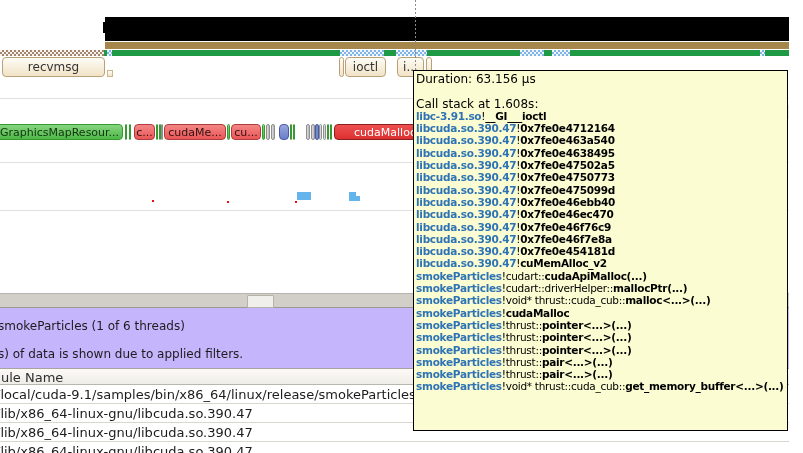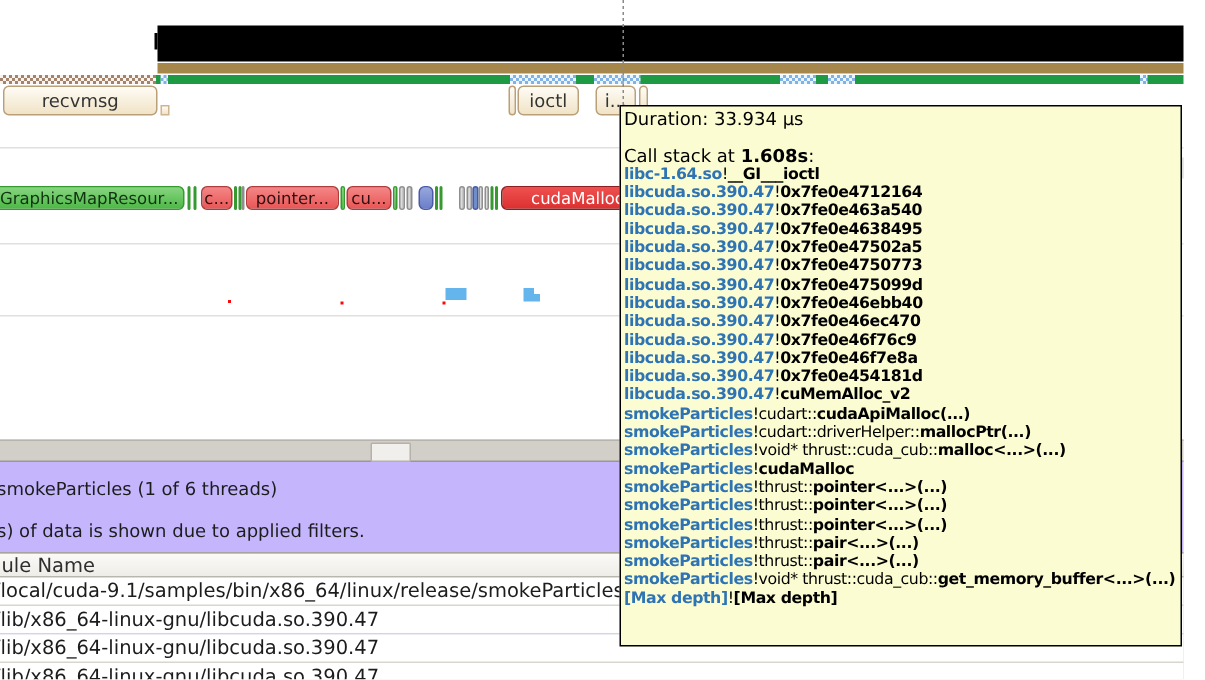--- a/index.html
+++ b/index.html
@@ -46,21 +46,21 @@
   .thead span,.trow span{position:relative;top:1px;}
   
   .tooltip{background:#fcfcd2;border:1px solid #000;font-size:12px;color:#000;
            padding:2px 3px 2px 2px;line-height:12.3px;box-sizing:border-box;overflow:hidden;}
   .tooltip .stk{font-size:10.5px;letter-spacing:-0.28px;line-height:12.3px;}
   .tooltip .ln{white-space:nowrap;}
   .tooltip .mod{font-weight:bold;}
   .tooltip .fn{font-weight:bold;}
   .tooltip .sq{display:inline-block;width:7px;height:7px;background:#5799d2;margin:0 6px 0 3px;}
   .tooltip .blank{height:12.3px;}
-  .tooltip .b{font-weight:bold;}
+  .tooltip .b{font-weight:normal;}
 </style>
 </head>
 <body>
 
 <div class="screen">
 
   <div class="abs black-bar" style="left:105px;top:17px;width:698px;height:24px;"></div>
   <div class="abs" style="left:103px;top:22px;width:2px;height:11px;background:#000;"></div>
   <div class="abs gold-bar" style="left:105px;top:42px;width:698px;height:7px;"></div>
   <div class="abs checker-brown" style="left:0;top:50px;width:104px;height:6px;"></div>
@@ -96,21 +96,21 @@
     </div>
 
   <div class="abs" id="api-row" style="left:0;top:124px;width:803px;height:16px;">
       <div class="iv green" style="left: -4px; width: 127px; top: 0px; height: 16px;">GraphicsMapResour...</div>
       <div class="iv green" style="left: 125px; width: 2px; top: 0px; height: 16px;"></div>
       <div class="iv green" style="left: 129px; width: 2px; top: 0px; height: 16px;"></div>
       <div class="iv red" style="left: 134px; width: 21px; top: 0px; height: 16px;">c...</div>
       <div class="iv green" style="left: 156px; width: 2px; top: 0px; height: 16px;"></div>
       <div class="iv green" style="left: 159px; width: 2px; top: 0px; height: 16px;"></div>
       <div class="iv gray" style="left: 161px; width: 2px; top: 0px; height: 16px;"></div>
-      <div class="iv red" style="left: 164px; width: 62px; top: 0px; height: 16px;">pointer...</div>
+      <div class="iv red" style="left: 164px; width: 62px; top: 0px; height: 16px;">cudaMe...</div>
       <div class="iv green" style="left: 227px; width: 3px; top: 0px; height: 16px;"></div>
       <div class="iv red" style="left: 231px; width: 30px; top: 0px; height: 16px;">cu...</div>
       <div class="iv green" style="left: 262px; width: 3px; top: 0px; height: 16px;"></div>
       <div class="iv gray" style="left: 266px; width: 4px; top: 0px; height: 16px;"></div>
       <div class="iv gray" style="left: 271px; width: 4px; top: 0px; height: 16px;"></div>
       <div class="iv blue" style="left: 279px; width: 10px; top: 0px; height: 16px;"></div>
       <div class="iv green" style="left: 290px; width: 2px; top: 0px; height: 16px;"></div>
       <div class="iv green" style="left: 293px; width: 2px; top: 0px; height: 16px;"></div>
       <div class="iv gray" style="left: 306px; width: 4px; top: 0px; height: 16px;"></div>
       <div class="iv gray" style="left: 311px; width: 4px; top: 0px; height: 16px;"></div>
@@ -145,25 +145,25 @@
     </div>
     <div class="abs" id="table-rows" style="left:0;top:77px;width:803px;height:68px;">
         <div class="trow" style="height: 18px; line-height: 18px; padding-left: 0px;"><span style="margin-left: -4px;">/local/cuda-9.1/samples/bin/x86_64/linux/release/smokeParticles</span></div>
         <div class="trow" style="height: 18px; line-height: 18px; padding-left: 0px;"><span style="margin-left: -4px;">/lib/x86_64-linux-gnu/libcuda.so.390.47</span></div>
         <div class="trow" style="height: 18px; line-height: 18px; padding-left: 0px;"><span style="margin-left: -4px;">/lib/x86_64-linux-gnu/libcuda.so.390.47</span></div>
         <div class="trow" style="height: 18px; line-height: 18px; padding-left: 0px;"><span style="margin-left: -4px;">/lib/x86_64-linux-gnu/libcuda.so.390.47</span></div>
       </div>
   </div>
 
   <div class="abs tooltip" style="left:413px;top:70px;width:375px;height:361px;" id="tooltip">
-    <div class="ln">Duration: 33.934 µs</div>
+    <div class="ln">Duration: 63.156 µs</div>
     <div class="blank"></div>
     <div class="ln"><span>Call stack at </span><span class="b">1.608s</span><span>:</span></div>
     <div id="stack-lines">
-        <div class="ln stk"><span class="mod" style="color: rgb(46, 116, 181);">libc-1.64.so</span><span>!</span><span class="fn">__GI___ioctl</span></div>
+        <div class="ln stk"><span class="mod" style="color: rgb(46, 116, 181);">libc-3.91.so</span><span>!</span><span class="fn">__GI___ioctl</span></div>
         <div class="ln stk"><span class="mod" style="color: rgb(46, 116, 181);">libcuda.so.390.47</span><span>!</span><span class="fn">0x7fe0e4712164</span></div>
         <div class="ln stk"><span class="mod" style="color: rgb(46, 116, 181);">libcuda.so.390.47</span><span>!</span><span class="fn">0x7fe0e463a540</span></div>
         <div class="ln stk"><span class="mod" style="color: rgb(46, 116, 181);">libcuda.so.390.47</span><span>!</span><span class="fn">0x7fe0e4638495</span></div>
         <div class="ln stk"><span class="mod" style="color: rgb(46, 116, 181);">libcuda.so.390.47</span><span>!</span><span class="fn">0x7fe0e47502a5</span></div>
         <div class="ln stk"><span class="mod" style="color: rgb(46, 116, 181);">libcuda.so.390.47</span><span>!</span><span class="fn">0x7fe0e4750773</span></div>
         <div class="ln stk"><span class="mod" style="color: rgb(46, 116, 181);">libcuda.so.390.47</span><span>!</span><span class="fn">0x7fe0e475099d</span></div>
         <div class="ln stk"><span class="mod" style="color: rgb(46, 116, 181);">libcuda.so.390.47</span><span>!</span><span class="fn">0x7fe0e46ebb40</span></div>
         <div class="ln stk"><span class="mod" style="color: rgb(46, 116, 181);">libcuda.so.390.47</span><span>!</span><span class="fn">0x7fe0e46ec470</span></div>
         <div class="ln stk"><span class="mod" style="color: rgb(46, 116, 181);">libcuda.so.390.47</span><span>!</span><span class="fn">0x7fe0e46f76c9</span></div>
         <div class="ln stk"><span class="mod" style="color: rgb(46, 116, 181);">libcuda.so.390.47</span><span>!</span><span class="fn">0x7fe0e46f7e8a</span></div>
@@ -172,16 +172,15 @@
         <div class="ln stk"><span class="mod" style="color: rgb(46, 116, 181);">smokeParticles</span><span>!cudart::</span><span class="fn">cudaApiMalloc(...)</span></div>
         <div class="ln stk"><span class="mod" style="color: rgb(46, 116, 181);">smokeParticles</span><span>!cudart::driverHelper::</span><span class="fn">mallocPtr(...)</span></div>
         <div class="ln stk"><span class="mod" style="color: rgb(46, 116, 181);">smokeParticles</span><span>!void* thrust::cuda_cub::</span><span class="fn">malloc&lt;...&gt;(...)</span></div>
         <div class="ln stk"><span class="mod" style="color: rgb(46, 116, 181);">smokeParticles</span><span>!</span><span class="fn">cudaMalloc</span></div>
         <div class="ln stk"><span class="mod" style="color: rgb(46, 116, 181);">smokeParticles</span><span>!thrust::</span><span class="fn">pointer&lt;...&gt;(...)</span></div>
         <div class="ln stk"><span class="mod" style="color: rgb(46, 116, 181);">smokeParticles</span><span>!thrust::</span><span class="fn">pointer&lt;...&gt;(...)</span></div>
         <div class="ln stk"><span class="mod" style="color: rgb(46, 116, 181);">smokeParticles</span><span>!thrust::</span><span class="fn">pointer&lt;...&gt;(...)</span></div>
         <div class="ln stk"><span class="mod" style="color: rgb(46, 116, 181);">smokeParticles</span><span>!thrust::</span><span class="fn">pair&lt;...&gt;(...)</span></div>
         <div class="ln stk"><span class="mod" style="color: rgb(46, 116, 181);">smokeParticles</span><span>!thrust::</span><span class="fn">pair&lt;...&gt;(...)</span></div>
         <div class="ln stk"><span class="mod" style="color: rgb(46, 116, 181);">smokeParticles</span><span>!void* thrust::cuda_cub::</span><span class="fn">get_memory_buffer&lt;...&gt;(...)</span></div>
-        <div class="ln stk"><span class="mod" style="color: rgb(46, 116, 181);">[Max depth]</span><span>!</span><span class="fn">[Max depth]</span></div>
       </div>
   </div>
 </div>
 
 </body></html>

